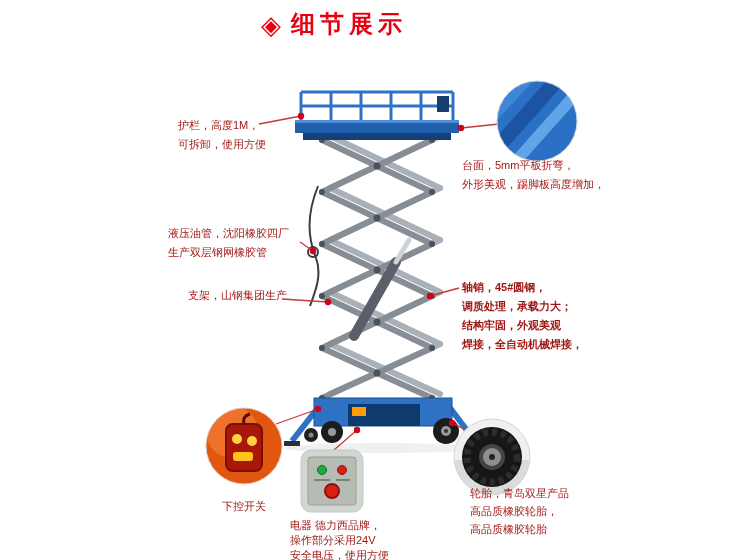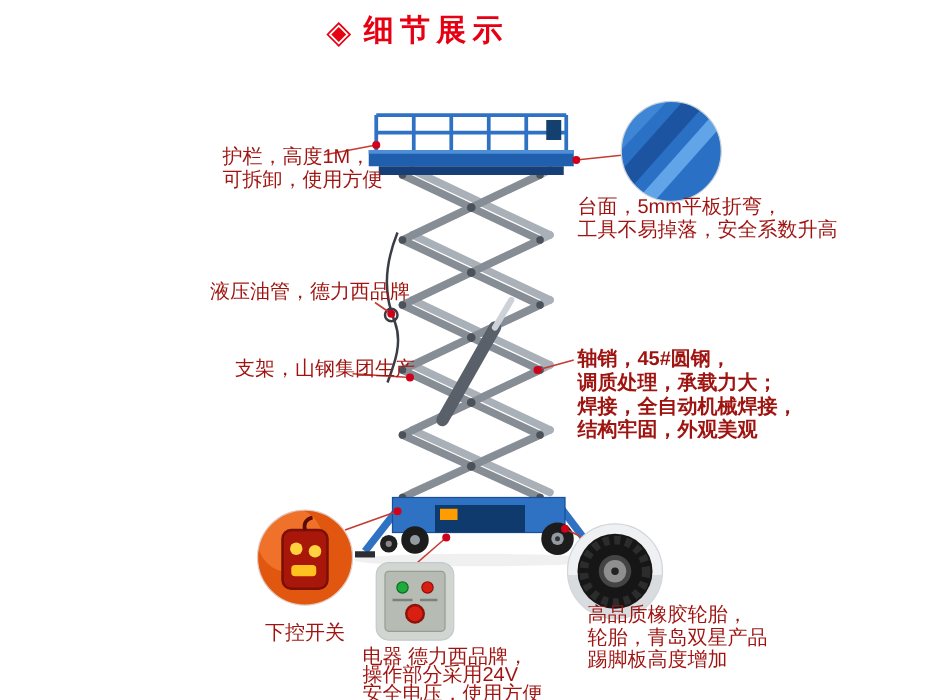--- a/index.html
+++ b/index.html
@@ -2,21 +2,21 @@
 <html style="--title_red: #e60012; --note_red: #9e1410; --machine_blue: #2f72c4; --callout_red: #c43b30; --dot_red: #d0021b;"><head>
 <meta charset="utf-8">
 <style>
   html,body{margin:0;padding:0;background:#fff;}
   body{width:750px;height:560px;overflow:hidden;font-family:"Liberation Sans","DejaVu Sans",sans-serif;}
   #stage{position:relative;width:668px;height:560px;background:#fff;}
   #art{position:absolute;left:0;top:0;}
   .header{position:absolute;top:8px;left:0;width:100%;text-align:center;
           color:var(--title_red,#e60012);font-weight:bold;font-size:24px;letter-spacing:5px;}
   .hicon{font-size:26px;letter-spacing:0;font-weight:normal;vertical-align:-2px;margin-right:10px;}
-  .note{position:absolute;color:var(--note_red,#9e1410);font-size:16px;line-height:19px;white-space:nowrap;z-index:5;}
+  .note{position:absolute;color:var(--note_red,#9e1410);font-size:11px;line-height:19px;white-space:nowrap;z-index:5;}
   .note div{white-space:nowrap;}
   .note-center{text-align:center;}
   .note-tight{line-height:15px;}
 </style>
 </head>
 <body>
 
 <div id="stage">
 
   <svg id="art" width="750" height="560" viewBox="0 0 750 560">
@@ -195,47 +195,48 @@
     <span class="hicon">◈</span><span>细节展示</span>
   </div>
 
   <div class="note" style="left:178px;top:116px;">
     <div>护栏，高度1M，</div>
     <div>可拆卸，使用方便</div>
   </div>
 
   <div class="note" style="left:462px;top:156px;">
     <div>台面，5mm平板折弯，</div>
-    <div>工具不易掉落，安全系数升高</div>
+    <div>外形美观，踢脚板高度增加，</div>
   </div>
 
   <div class="note" style="left:168px;top:224px;">
-    <div>液压油管，德力西品牌</div>
+    <div>液压油管，沈阳橡胶四厂</div>
+    <div>生产双层钢网橡胶管</div>
   </div>
 
   <div class="note" style="left:170px;top:286px;margin-left:18px;">
     <div>支架，山钢集团生产</div>
   </div>
 
   <div class="note" style="left:462px;top:278px;font-weight:bold;">
     <div>轴销，45#圆钢，</div>
     <div>调质处理，承载力大；</div>
+    <div>结构牢固，外观美观</div>
     <div>焊接，全自动机械焊接，</div>
-    <div>结构牢固，外观美观</div>
   </div>
 
   <div class="note note-center" style="left:210px;top:497px;width:68px;">
     <div>下控开关</div>
   </div>
 
   <div class="note note-tight" style="left:290px;top:518px;">
     <div>电器 德力西品牌，</div>
     <div>操作部分采用24V</div>
     <div>安全电压，使用方便</div>
   </div>
 
   <div class="note" style="left:470px;top:484px;line-height:18px;">
+    <div>轮胎，青岛双星产品</div>
     <div>高品质橡胶轮胎，</div>
-    <div>轮胎，青岛双星产品</div>
-    <div>踢脚板高度增加</div>
+    <div>高品质橡胶轮胎</div>
   </div>
 
 </div>
 
 </body></html>

